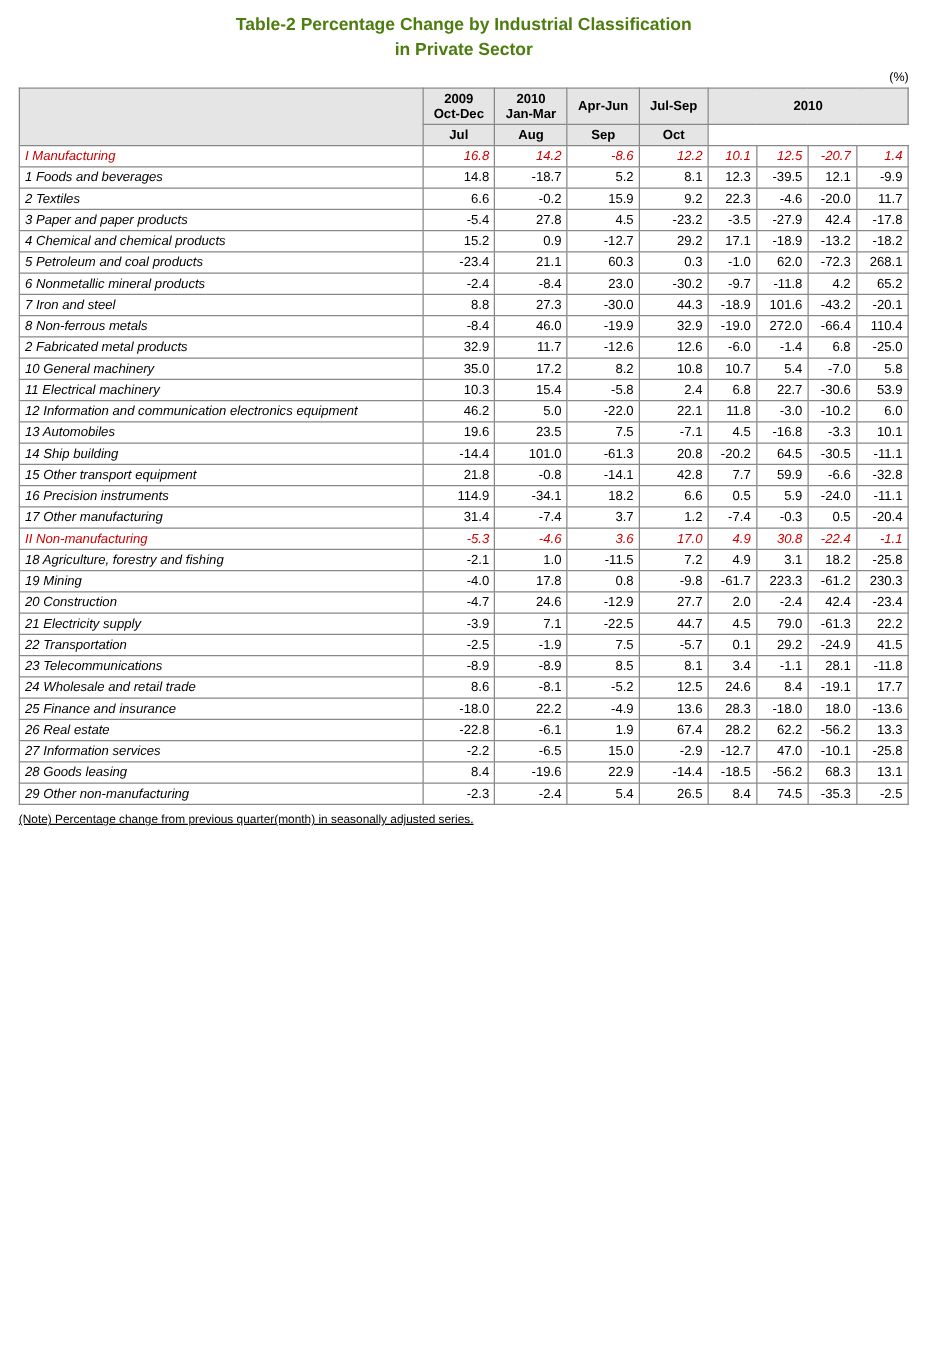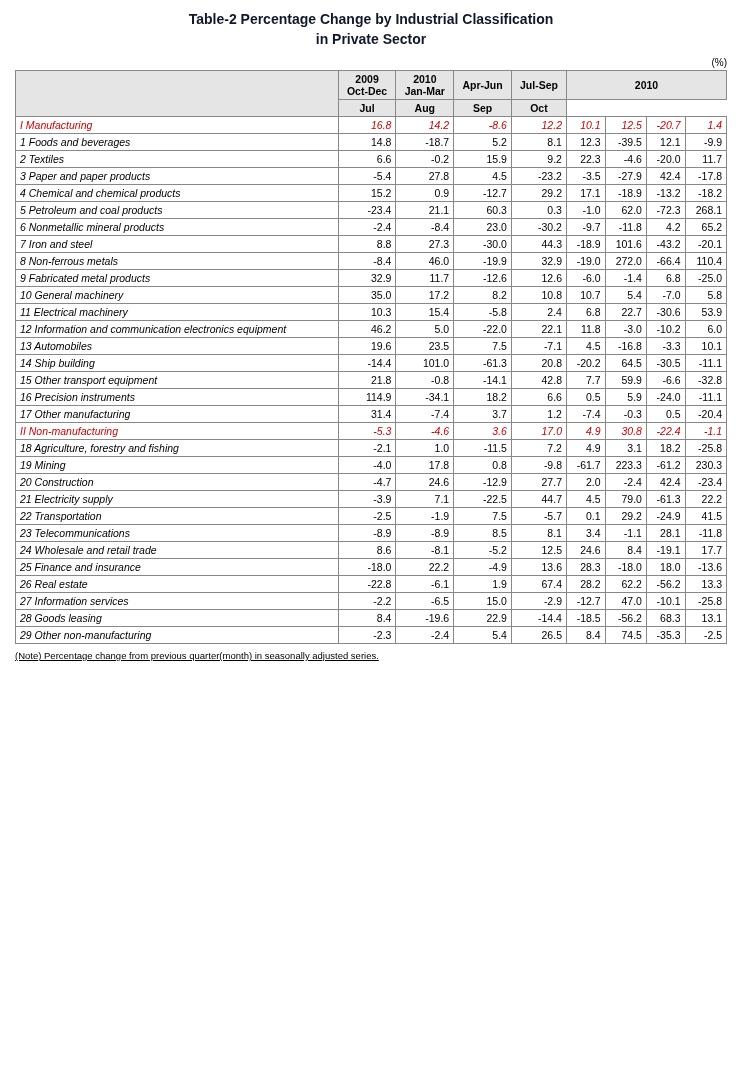--- a/index.html
+++ b/index.html
@@ -6,21 +6,21 @@
     body {
       font-family: Arial, sans-serif;
       font-size: 11px;
       background: #fff;
       color: #000;
       width: 742px;
       padding: 10px 15px;
     }
     h1 {
       text-align: center;
-      color: #0f172a;
+      color: #4d7c0f;
       font-size: 14px;
       font-weight: bold;
       line-height: 1.4;
       margin-bottom: 8px;
     }
     .percent-label {
       text-align: right;
       font-size: 10px;
       margin-bottom: 2px;
       color: #000;
@@ -184,21 +184,21 @@
         <td>-8.4</td>
         <td>46.0</td>
         <td>-19.9</td>
         <td>32.9</td>
         <td>-19.0</td>
         <td>272.0</td>
         <td>-66.4</td>
         <td>110.4</td>
       </tr>
       <tr>
-        <td class="label-cell">9 Fabricated metal products</td>
+        <td class="label-cell">2 Fabricated metal products</td>
         <td>32.9</td>
         <td>11.7</td>
         <td>-12.6</td>
         <td>12.6</td>
         <td>-6.0</td>
         <td>-1.4</td>
         <td>6.8</td>
         <td>-25.0</td>
       </tr>
       <tr>

